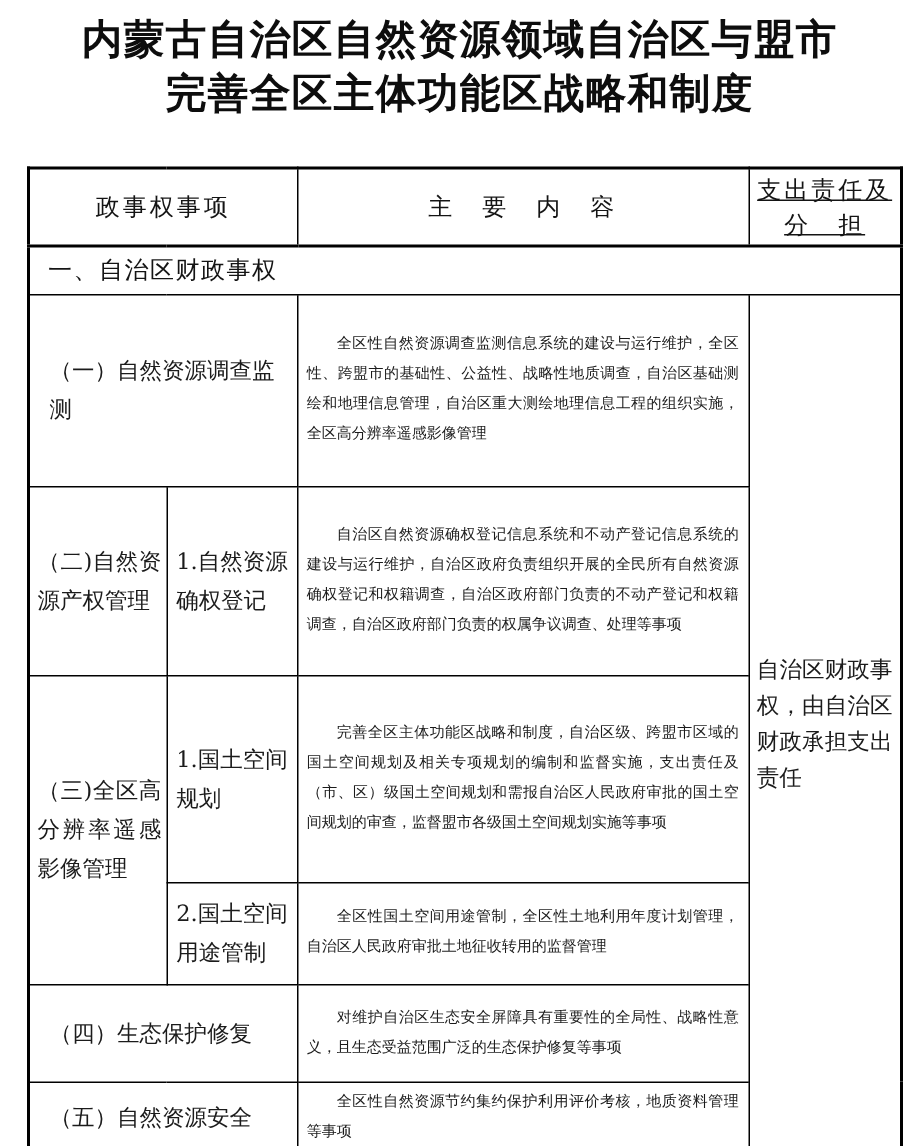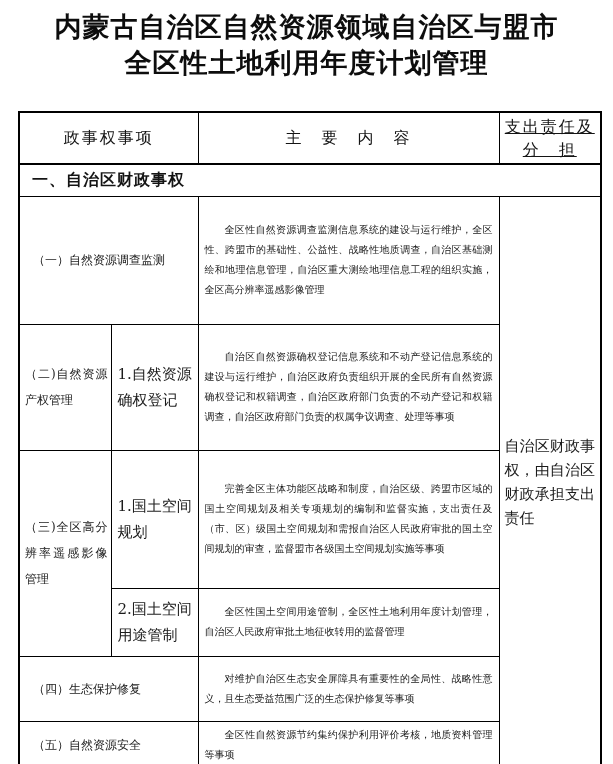--- a/index.html
+++ b/index.html
@@ -53,36 +53,36 @@
   th.h-expenditure {
     white-space: pre-line;
     line-height: 23px;
     font-size: 15px;
     letter-spacing: 1px;
     text-decoration: underline;
   }
   tr.section-row { height: 32px; }
   td.section-cell {
     font-family: "DejaVu Sans", "Liberation Sans", sans-serif;
-    font-weight: 700;
+    font-weight: 400;
     font-size: 16px;
     letter-spacing: 1px;
     text-align: left;
     vertical-align: middle;
     padding: 2px 8px 2px 12px;
     color: #141414;
   }
   tr.r1 { height: 128px; }
   tr.r2 { height: 126px; }
   tr.r3 { height: 138px; }
   tr.r4 { height: 68px; }
   tr.r5 { height: 65px; }
   tr.r6 { height: 48px; }
   td.item-cell {
-    font-size: 12px;
+    font-size: 15px;
     line-height: 26px;
     vertical-align: middle;
     text-align: left;
     padding: 2px 4px 2px 13px;
     margin-top: 16px;
   }
   td.item-cell.narrow {
     padding: 2px 3px 2px 5px;
     text-align: justify;
   }
@@ -108,21 +108,21 @@
     text-align: justify;
     padding: 4px 5px;
   }
 </style>
 </head>
 <body>
 
 <div>
 
   <h1 class="doc-title">内蒙古自治区自然资源领域自治区与盟市
-全区性土地利用年度计划管理</h1>
+完善全区主体功能区战略和制度</h1>
 
   <table class="doc-table">
     <colgroup>
       <col style="width:92px">
       <col style="width:87px">
       <col style="width:301px">
       <col style="width:102px">
     </colgroup>
 
     <tbody>

